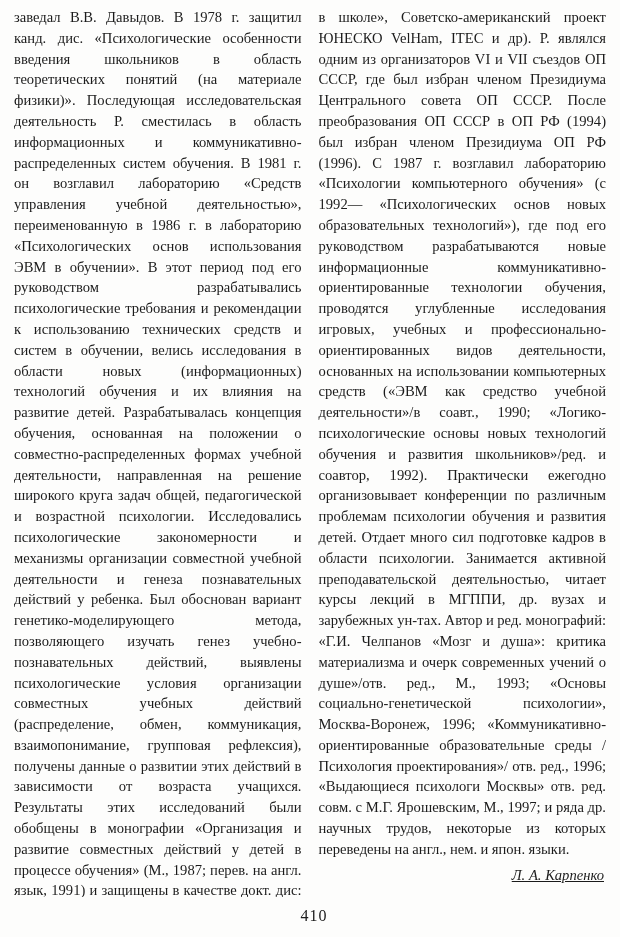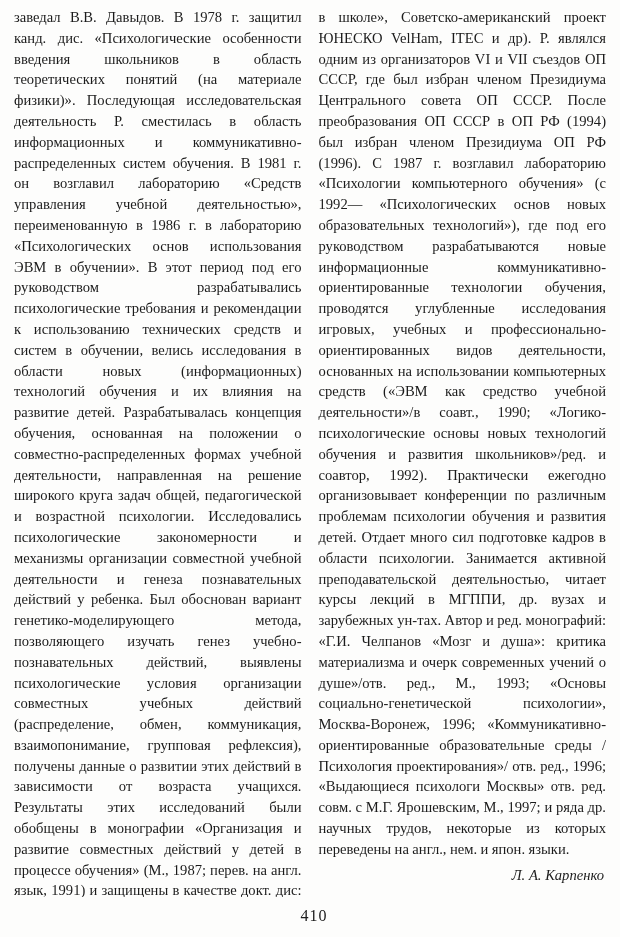--- a/index.html
+++ b/index.html
@@ -37,20 +37,21 @@
       hyphens: auto;
       -webkit-hyphens: auto;
       word-spacing: -0.2px;
     }
     .signature {
       margin: 5px 2px 12px 0;
       font-size: 14.6px;
       line-height: 20px;
       text-align: right;
       font-style: italic;
+      text-decoration: underline;
     }
     .page-number {
       position: absolute;
       left: 0;
       right: 0;
       bottom: 12px;
       text-align: center;
       font-size: 16px;
       letter-spacing: 1px;
       margin-left: 8px;

